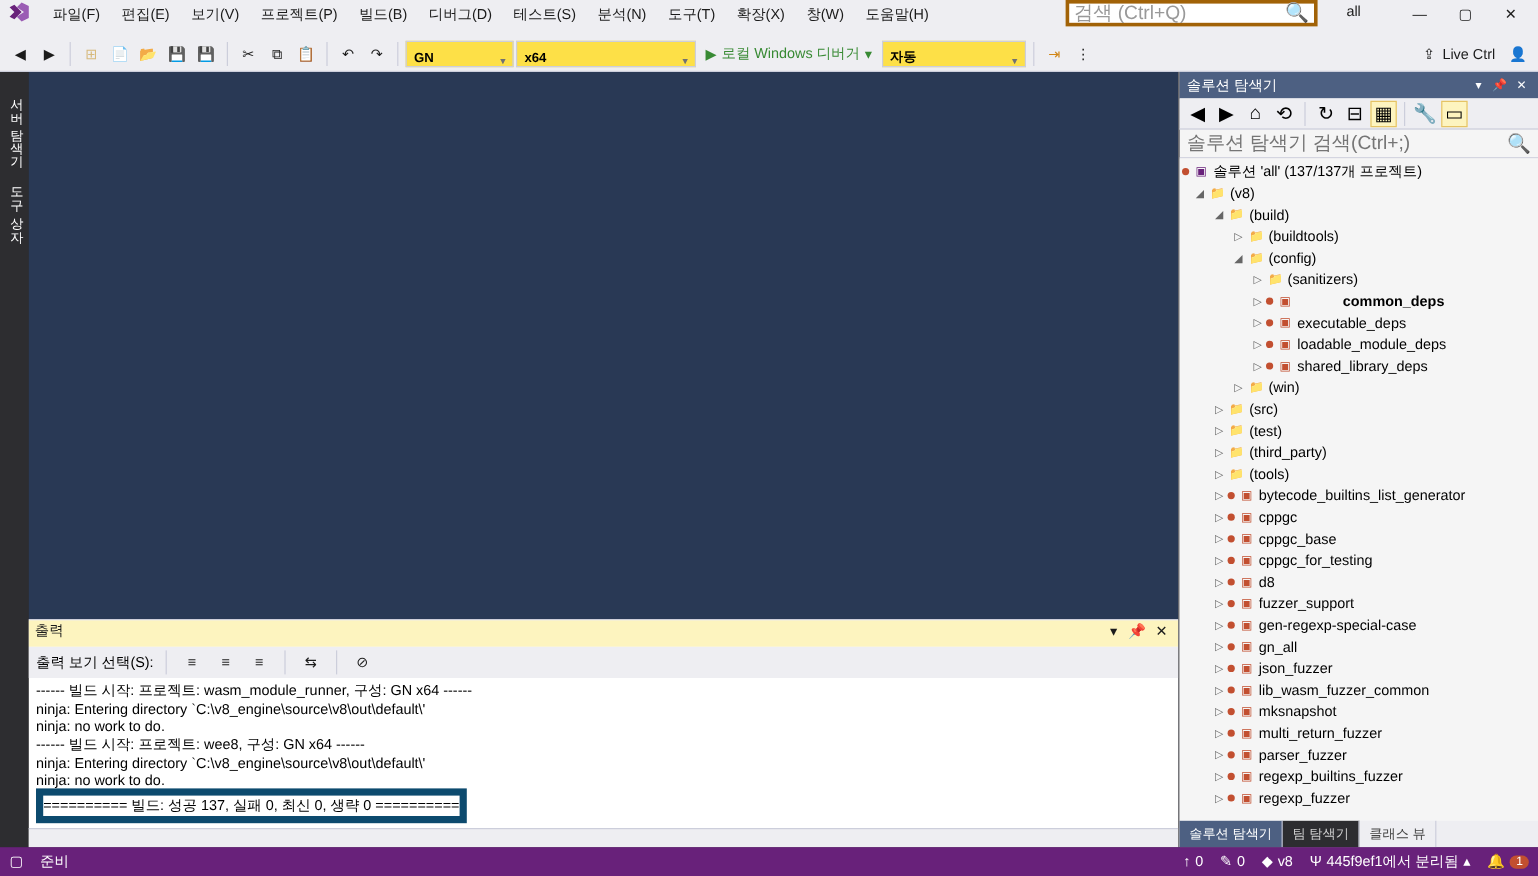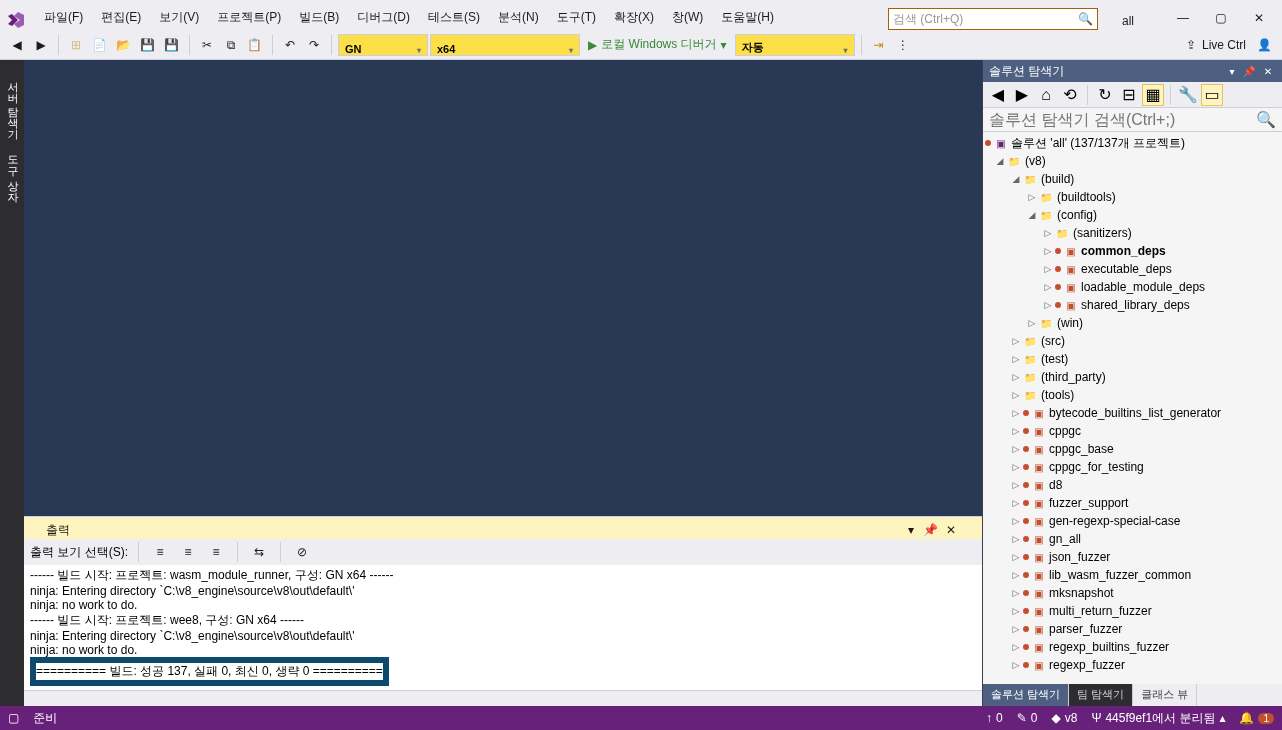--- a/index.html
+++ b/index.html
@@ -1,23 +1,23 @@
 <!DOCTYPE html>
 <html><head>
 <meta charset="utf-8">
 <style>
 * { margin: 0; padding: 0; box-sizing: border-box; font-family: "Malgun Gothic", "Segoe UI", sans-serif; }
 body { width: 1282px; height: 730px; background: #2d2d30; overflow: hidden; display: flex; flex-direction: column; }
 
 
-.titlebar { height: 30px; background: #eeeef2; display: flex; align-items: flex-end; padding: 0 6px; gap: 2px; font-size: 12px; }
+.titlebar { height: 30px; background: #eeeef2; display: flex; align-items: flex-start; padding: 0 6px; gap: 2px; font-size: 12px; }
 .titlebar .logo { width: 20px; height: 20px; margin-right: 8px; }
 .titlebar .menu-item { padding: 4px 8px; cursor: default; color: #1b1b1b; }
 .titlebar .spacer { flex: 1; }
-.titlebar .search-box { width: 210px; height: 22px; border: 1px solid #a16207; background: #fff; display: flex; align-items: center; padding: 0 4px; font-size: 12px; color: #999; }
+.titlebar .search-box { width: 210px; height: 22px; border: 3px solid #a16207; background: #fff; display: flex; align-items: center; padding: 0 4px; font-size: 16px; color: #999; }
 .titlebar .search-box .mag { margin-left: auto; color: #717171; }
 .titlebar .ctx { margin-left: 12px; padding: 2px 10px; color: #1b1b1b; }
 .titlebar .win-btns { display: flex; gap: 4px; margin-left: 20px; }
 .titlebar .win-btn { width: 34px; height: 24px; display: flex; align-items: center; justify-content: center; color: #1b1b1b; }
 
 
 .toolbar { height: 30px; background: #eeeef2; border-bottom: 1px solid #cccedb; display: flex; align-items: center; padding: 0 6px; gap: 2px; font-size: 12px; }
 .tb-btn { width: 22px; height: 22px; display: flex; align-items: center; justify-content: center; color: #1b1b1b; border: 1px solid transparent; }
 .tb-sep { width: 1px; height: 20px; background: #cccedb; margin: 0 4px; }
 .tb-combo { height: 22px; border: 1px solid #cccedb; background: #fde047; padding: 0 6px; display: flex; align-items: flex-end; font-size: 11px; min-width: 80px; font-weight: bold; }
@@ -28,21 +28,21 @@
 
 
 .main { flex: 1; display: flex; min-height: 0; }
 .side-tabs { width: 24px; background: #2d2d30; display: flex; flex-direction: column; padding-top: 6px; }
 .side-tab { writing-mode: vertical-rl; color: #fff; font-size: 11px; padding: 8px 4px; cursor: default; }
 .editor-col { flex: 1; display: flex; flex-direction: column; min-width: 0; }
 .editor-area { flex: 1; background: #293955; }
 
 
 .output-panel { height: 190px; display: flex; flex-direction: column; background: #fff; border-top: 1px solid #cccedb; }
-.output-title { height: 22px; background: #fdf4bf; display: flex; align-items: flex-end; padding: 0 22px; font-size: 12px; color: #1b1b1b; }
+.output-title { height: 22px; background: #fdf4bf; display: flex; align-items: flex-start; padding: 0 5px; font-size: 12px; color: #1b1b1b; }
 .output-title .spacer { flex: 1; }
 .output-title .pb { width: 18px; height: 18px; display: flex; align-items: center; justify-content: center; margin-left: 2px; }
 .output-toolbar { height: 26px; background: #eeeef2; display: flex; align-items: center; padding: 0 6px; gap: 6px; font-size: 12px; }
 .output-toolbar select { height: 20px; border: 1px solid #cccedb; font-size: 11px; min-width: 280px; padding: 0 4px; }
 .output-body { flex: 1; overflow: auto; font-family: "Consolas", monospace; font-size: 12px; padding: 2px 6px; white-space: pre; color: #000; }
 .output-body .hl { border: 6px solid #0c4a6e; display: inline-block; }
 .output-scroll { height: 16px; background: #eeeef2; border-top: 1px solid #cccedb; }
 
 
 .solexp { width: 300px; background: #f5f5f5; display: flex; flex-direction: column; border-left: 1px solid #3f3f46; }
@@ -55,21 +55,21 @@
 .solexp-search { height: 24px; border-bottom: 1px solid #cccedb; display: flex; align-items: center; padding: 0 6px; }
 .solexp-search input { flex: 1; border: none; outline: none; font-size: 16px; background: transparent; }
 .tree { flex: 1; overflow: auto; font-size: 12px; padding: 2px 0; background: #f5f5f5; }
 .tree-row { display: flex; align-items: center; height: 18px; white-space: nowrap; cursor: default; }
 .tw { display: inline-block; }
 .twist { width: 14px; font-size: 9px; color: #666; text-align: center; }
 .ticon { width: 16px; height: 14px; display: inline-flex; align-items: center; justify-content: center; margin-right: 2px; font-size: 10px; }
 .ticon.folder { color: #dcb67a; }
 .ticon.sln { color: #68217a; }
 .ticon.proj { color: #c24f30; }
-.tree-row b { font-weight: bold; }
+.tree-row b { font-weight: bold; margin-left: 38px; }
 .dot { width: 6px; height: 6px; border-radius: 50%; background: #c24f30; margin-right: 2px; display: inline-block; }
 
 .bottom-tabs { height: 22px; background: #eeeef2; display: flex; font-size: 11px; }
 .bottom-tab { padding: 3px 8px; border-right: 1px solid #cccedb; background: #4d6082; color: #fff; }
 .bottom-tab.inactive { background: #2d2d30; color: #d0d0d0; }
 .bottom-tab.plain { background: #eeeef2; color: #444; }
 
 
 .statusbar { height: 24px; background: #68217a; color: #fff; font-size: 12px; display: flex; align-items: center; padding: 0 8px; gap: 14px; }
 .statusbar .spacer { flex: 1; }

